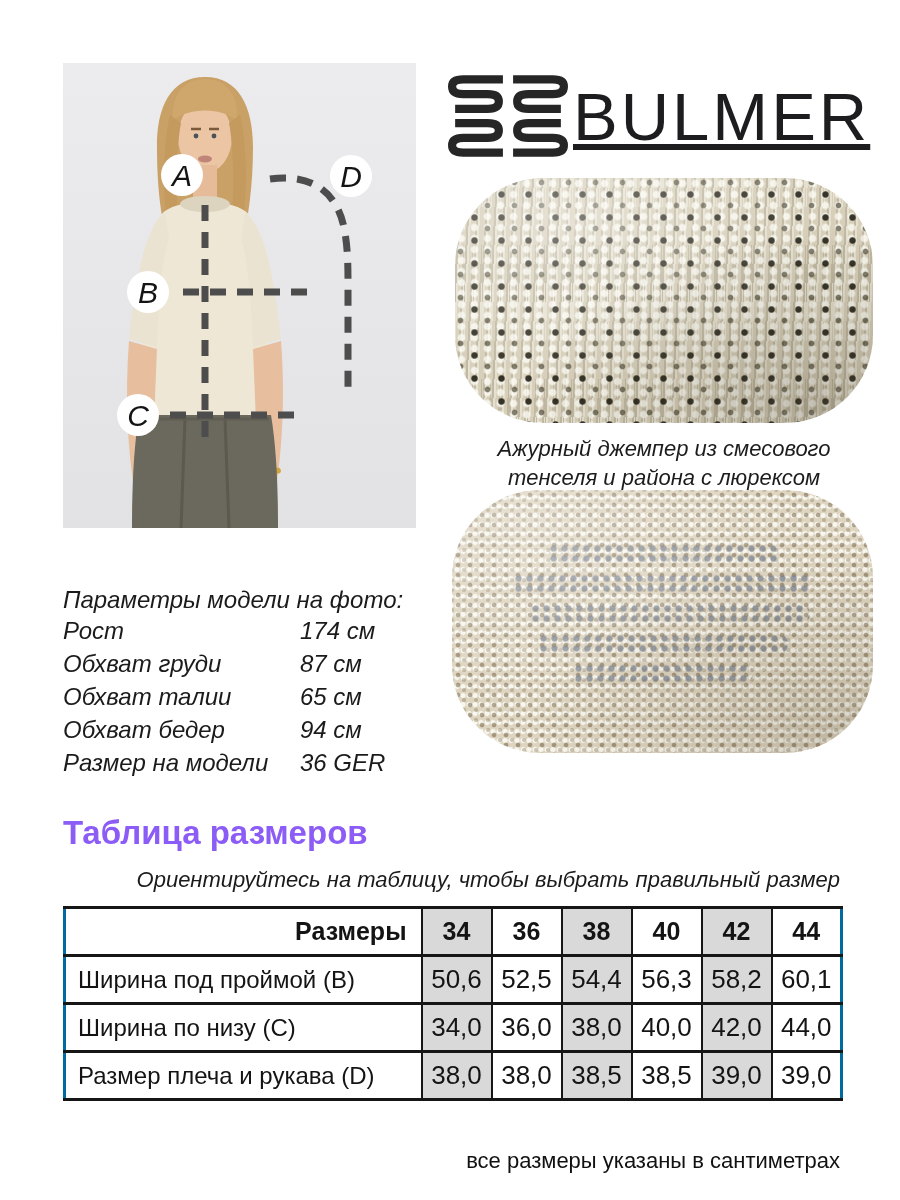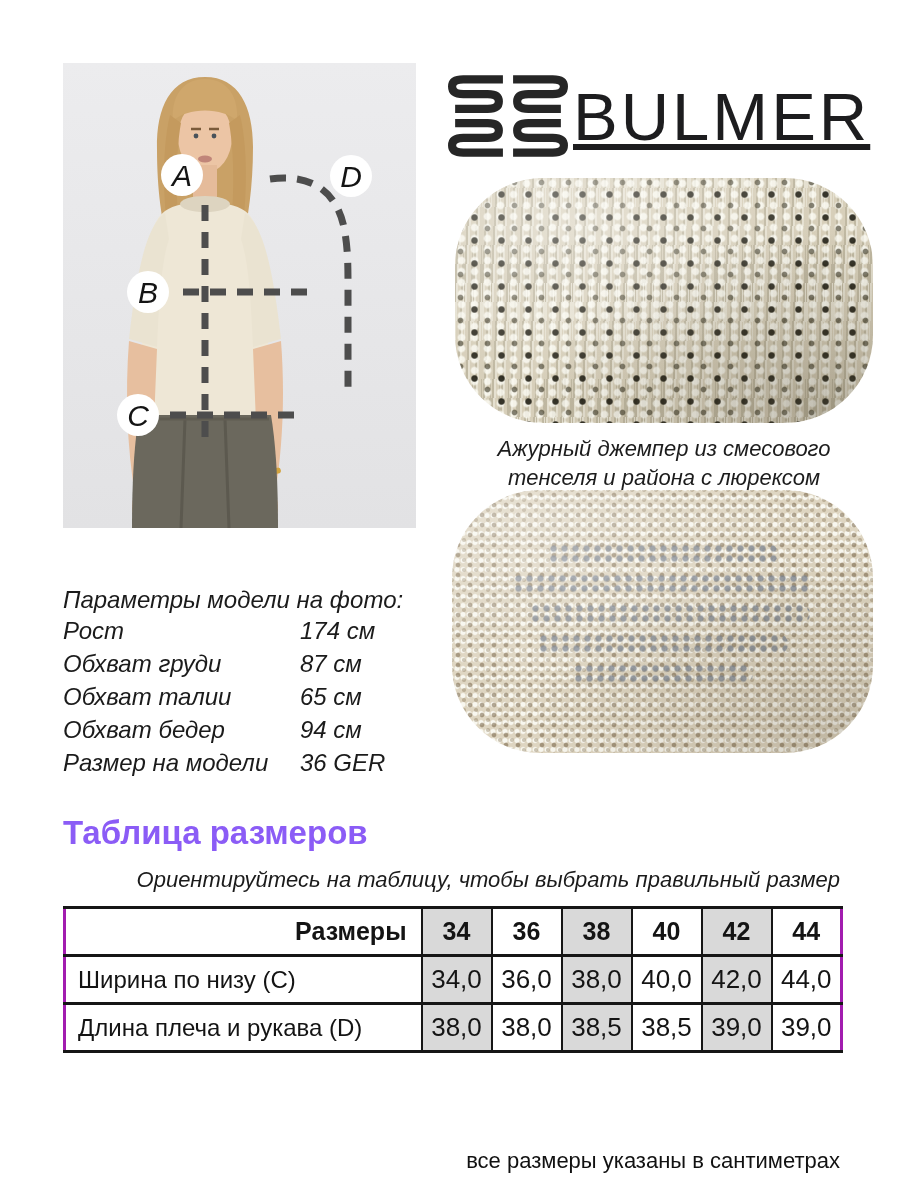--- a/index.html
+++ b/index.html
@@ -64,21 +64,21 @@
   .params{position:absolute;left:63px;top:586px;width:360px;
     font-style:italic;font-size:24px;color:#1b1b1b;}
   .params-title{}
   .param-row{display:grid;grid-template-columns:237px 1fr;height:33px;align-items:center;}
 
   
   .table-title{position:absolute;left:63px;top:814px;font-size:33px;font-weight:bold;color:#8b5cf6;}
   .table-hint{position:absolute;right:60px;top:867px;font-size:22px;font-style:italic;color:#1b1b1b;}
   table.size-table{position:absolute;left:63px;top:906px;width:777px;
     border-collapse:collapse;table-layout:fixed;background:#ffffff;}
-  table.size-table{border:3px solid #a21caf;}
+  table.size-table{border:3px solid #0369a1;}
   .size-table th,.size-table td{border-left:2px solid #161616;border-right:2px solid #161616;
     border-top:3px solid #161616;border-bottom:3px solid #161616;}
   .size-table col.c-shaded{background:#d9d9d9;}
   .size-table thead th{height:43px;font-size:25px;font-weight:bold;}
   .size-table th.corner{text-align:right;padding-right:14px;}
   .size-table tbody tr{height:48px;}
   .size-table td.label{text-align:left;padding-left:12px;font-size:24px;font-weight:normal;}
   .size-table td.val{text-align:center;font-size:26px;font-weight:normal;}
   .table-footnote{position:absolute;right:60px;top:1148px;font-size:22px;color:#111111;}
 </style>
@@ -219,30 +219,39 @@
         <th>34</th>
         <th>36</th>
         <th>38</th>
         <th>40</th>
         <th>42</th>
         <th>44</th>
       </tr>
     </thead>
     <tbody>
       <tr>
+        <td class="label">Ширина под проймой (B)</td>
+        <td class="val">50,6</td>
+        <td class="val">52,5</td>
+        <td class="val">54,4</td>
+        <td class="val">56,3</td>
+        <td class="val">58,2</td>
+        <td class="val">60,1</td>
+      </tr>
+      <tr>
         <td class="label">Ширина по низу (C)</td>
         <td class="val">34,0</td>
         <td class="val">36,0</td>
         <td class="val">38,0</td>
         <td class="val">40,0</td>
         <td class="val">42,0</td>
         <td class="val">44,0</td>
       </tr>
       <tr>
-        <td class="label">Длина плеча и рукава (D)</td>
+        <td class="label">Размер плеча и рукава (D)</td>
         <td class="val">38,0</td>
         <td class="val">38,0</td>
         <td class="val">38,5</td>
         <td class="val">38,5</td>
         <td class="val">39,0</td>
         <td class="val">39,0</td>
       </tr>
     </tbody>
   </table>
 

